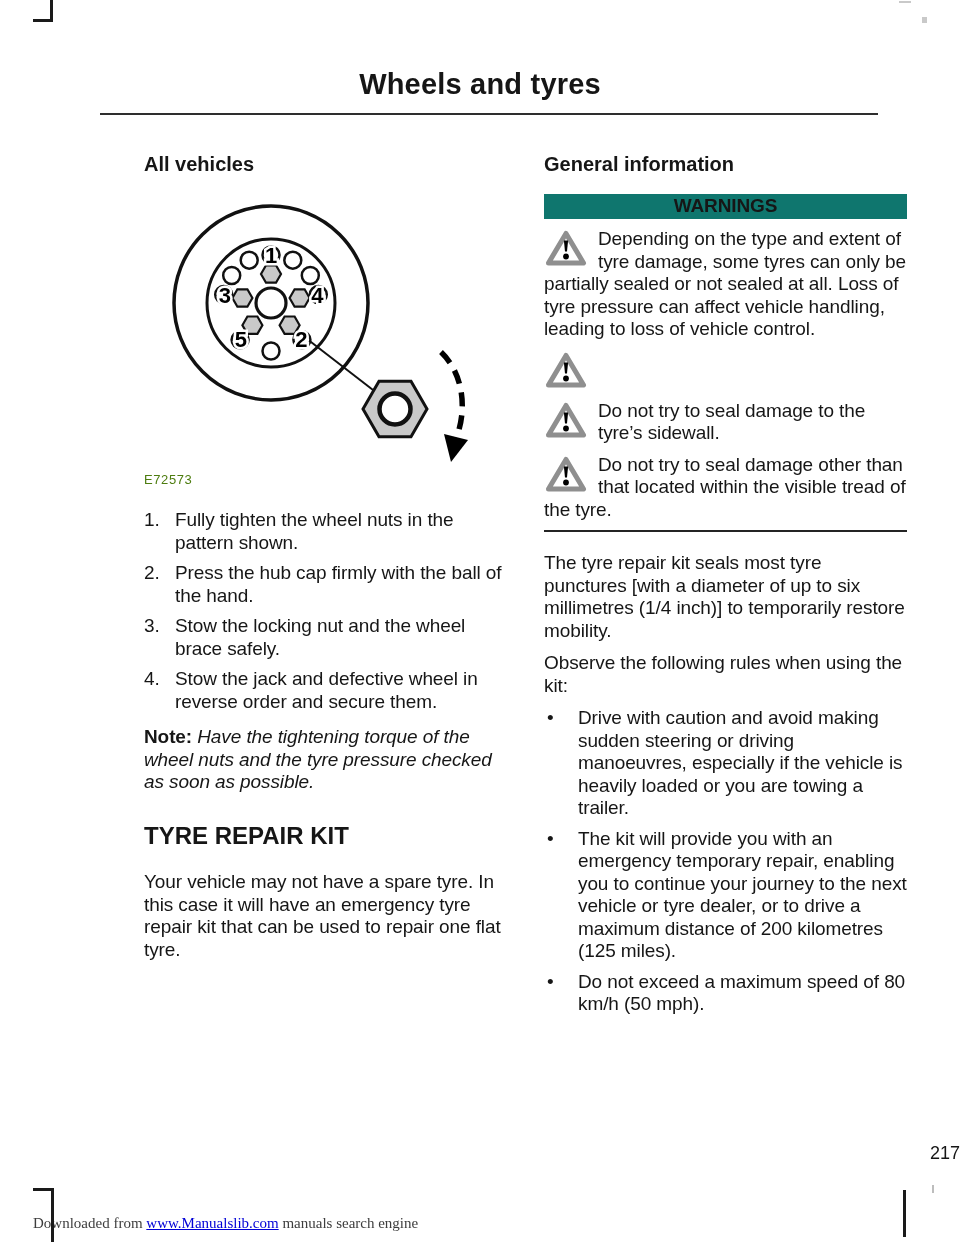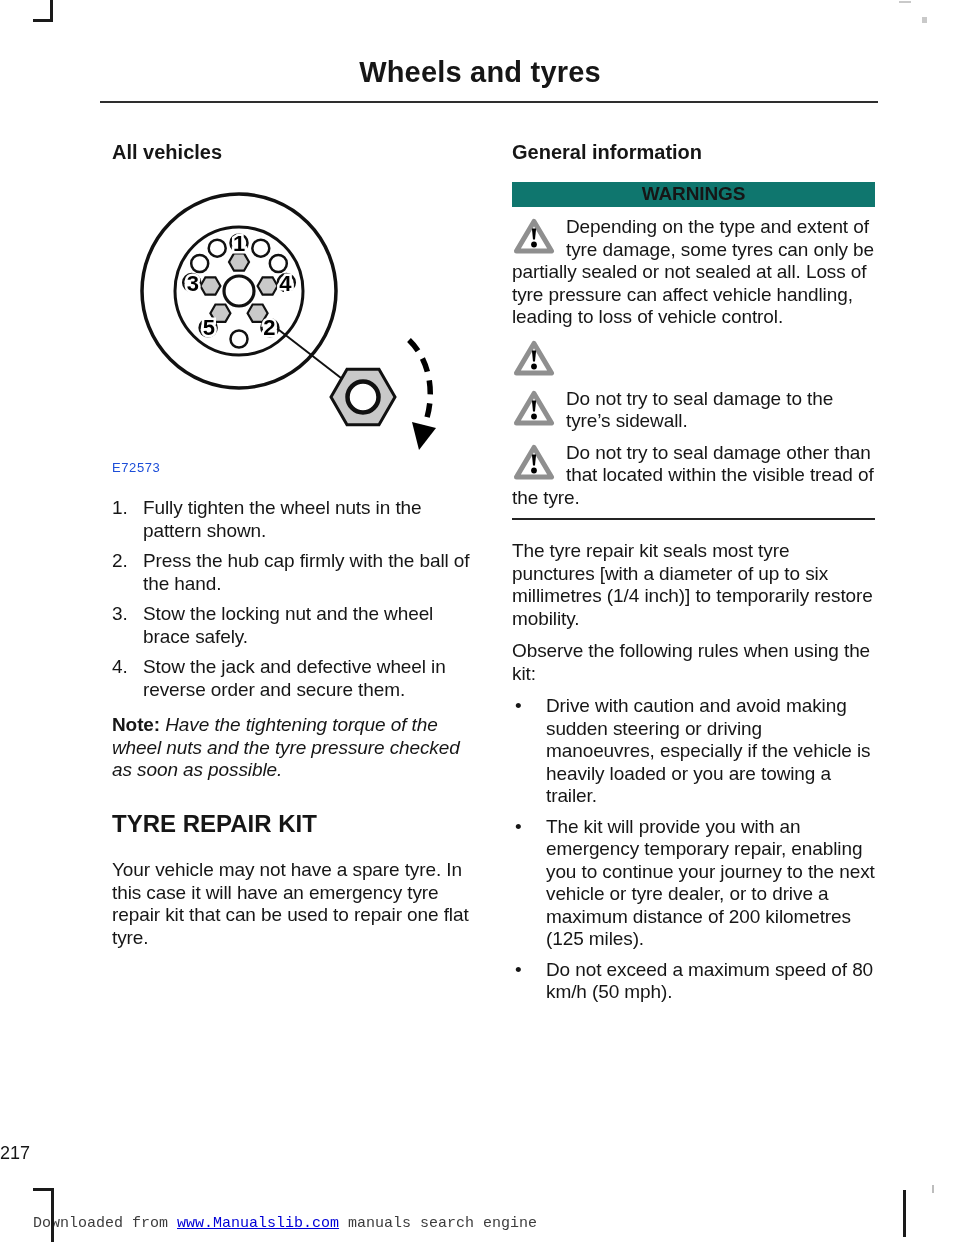--- a/index.html
+++ b/index.html
@@ -3,31 +3,31 @@
 <meta charset="utf-8">
 <style>
   html,body { margin:0; padding:0; background:#e9e9e9; }
   .page {
     position:relative; width:960px; height:1242px; background:#ffffff;
     overflow:hidden; color:#161616;
     font-family:"Liberation Sans","DejaVu Sans",sans-serif;
     letter-spacing:-0.1px;
   }
   
-  .doc-title { margin:0; padding-top:56px; text-align:center; font-size:29px; font-weight:bold; letter-spacing:0.2px; }
+  .doc-title { margin:12px; padding-top:56px; text-align:center; font-size:29px; font-weight:bold; letter-spacing:0.2px; }
   .title-rule { width:778px; margin:12px 0 0 100px; border-top:2.5px solid #2e2e2e; height:0; }
 
   
-  .columns { display:grid; grid-template-columns:363px 363px; column-gap:37px; padding-left:112px; margin-top:38px; font-size:19px; line-height:22.5px; }
+  .columns { display:grid; grid-template-columns:363px 363px; column-gap:37px; padding-left:112px; margin-top:38px; font-size:19px; line-height:22.5px;margin-left:32px; }
   .section-heading { font-size:20px; font-weight:bold; margin:0 0 18px; letter-spacing:0; }
 
   
   .wheel-figure { margin:4px 0 0 0; }
   .wheel-figure svg { display:block; margin-left:14px; }
-  .fig-label { font-size:13px; color:#1d4ed8; letter-spacing:0.6px; margin:0 0 18px; }
+  .fig-label { font-size:13px; color:#4d7c0f; letter-spacing:0.6px; margin:0 0 18px; }
   .nut-num { font-size:22px; font-weight:bold; fill:#000; stroke:#fff; stroke-width:5px; paint-order:stroke; text-anchor:middle; font-family:"Liberation Sans","DejaVu Sans",sans-serif; }
 
   
   .step { display:flex; margin-bottom:8px; }
   .step-num { width:31px; flex:none; }
   .step-text { flex:1; }
   .note-para { margin:13px 0 0; }
   .note-label { font-weight:bold; }
   .note-text { font-style:italic; }
   .kit-heading { font-size:24px; font-weight:bold; margin:31px 0 24px; letter-spacing:0; }
@@ -40,22 +40,22 @@
   .warn-item::after { content:""; display:block; clear:both; }
   .wicon { float:left; margin:1px 10px 2px 0; }
 
   
   .bullet { display:flex; margin-bottom:8px; }
   .bullet-dot { width:31px; padding-left:3px; flex:none; }
   .bullet-text { flex:1; }
   .b { font-weight:normal; }
 
   
-  .pagenum { position:absolute; left:0; right:0; top:1143px; text-align:left; font-size:18px; letter-spacing:0; }
-  .footer-dl { position:absolute; left:33px; top:1215px; font-family:Liberation Mono, monospace; font-size:15px; color:#3d3d3d; letter-spacing:0; }
+  .pagenum { position:absolute; left:0; right:0; top:1143px; text-align:right; font-size:18px; letter-spacing:0; }
+  .footer-dl { position:absolute; left:33px; top:1215px; font-family:Liberation Serif, serif; font-size:15px; color:#3d3d3d; letter-spacing:0; }
   .footer-dl a { color:#0000d6; }
   .watermark { position:absolute; right:17px; top:1252px; font-size:30px; color:#0f766e; letter-spacing:0.4px; }
 
   
   .mark { position:absolute; background:#1a1a1a; }
   .crop-tl-v { left:50px; top:0; width:3px; height:21px; }
   .crop-tl-h { left:33px; top:19px; width:20px; height:3px; }
   .crop-bl-h { left:33px; top:1188px; width:21px; height:3px; }
   .crop-bl-v { left:51px; top:1188px; width:3px; height:54px; }
   .crop-br-v { left:903px; top:1190px; width:3px; height:47px; }

